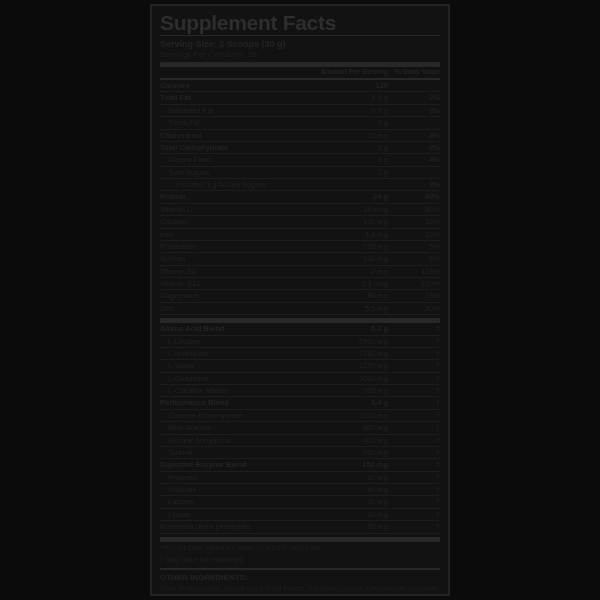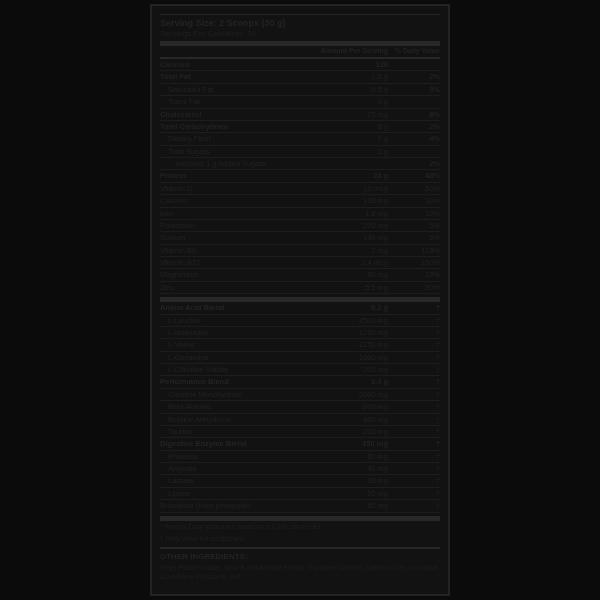--- a/index.html
+++ b/index.html
@@ -132,20 +132,21 @@
     color: #232323;
     padding-top: 3px;
   }
 </style>
 </head>
 <body>
 
 <div id="page">
   <div class="panel">
 
+    <div class="title">Supplement Facts</div>
     <div class="rule-thin"></div>
     <div class="subtitle">Serving Size: 2 Scoops (30 g)</div>
     <div class="subtitle2">Servings Per Container: 30</div>
     <div class="rule-thick"></div>
 
     <div class="hdr-row">
       <span class="amt">Amount Per Serving</span>
       <span class="dv">% Daily Value</span>
     </div>
     <div class="rule-med"></div>

